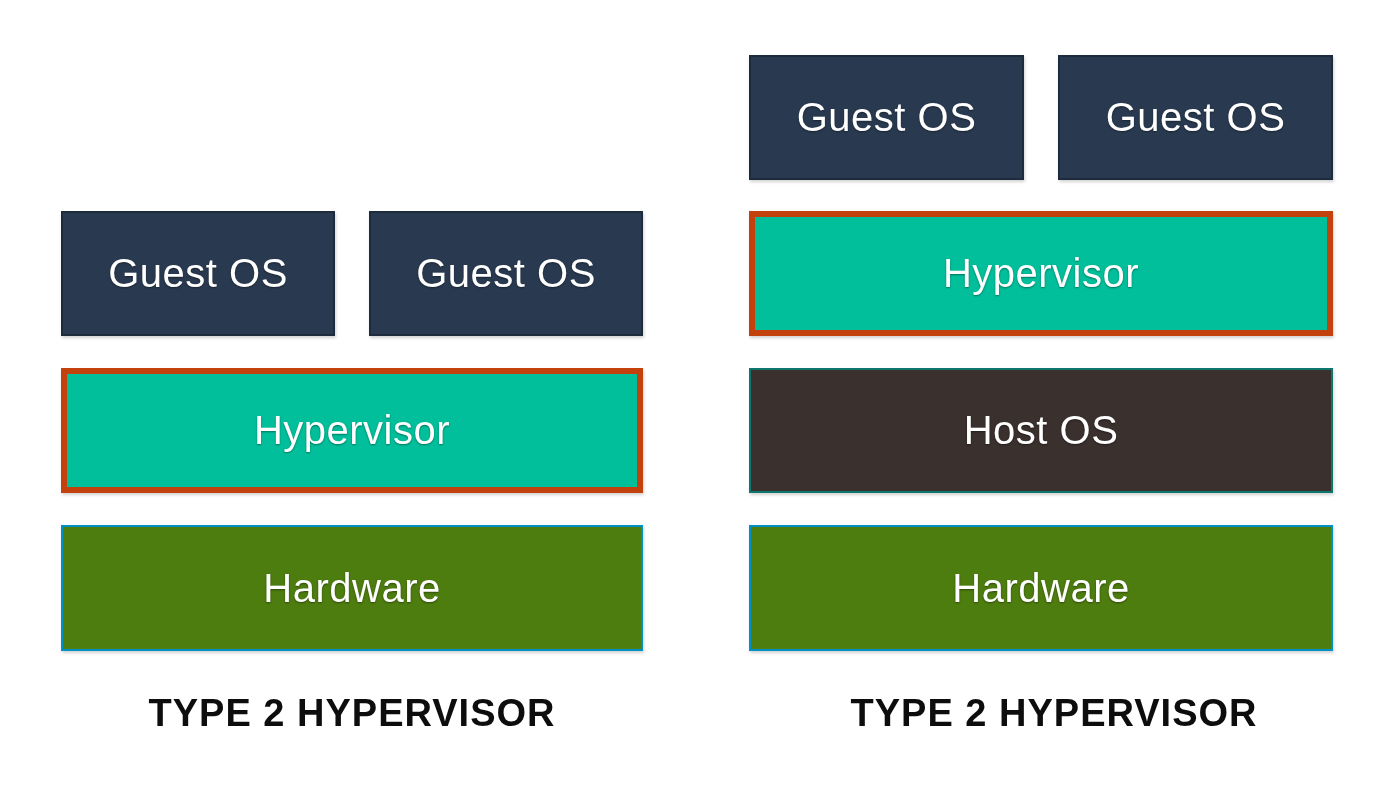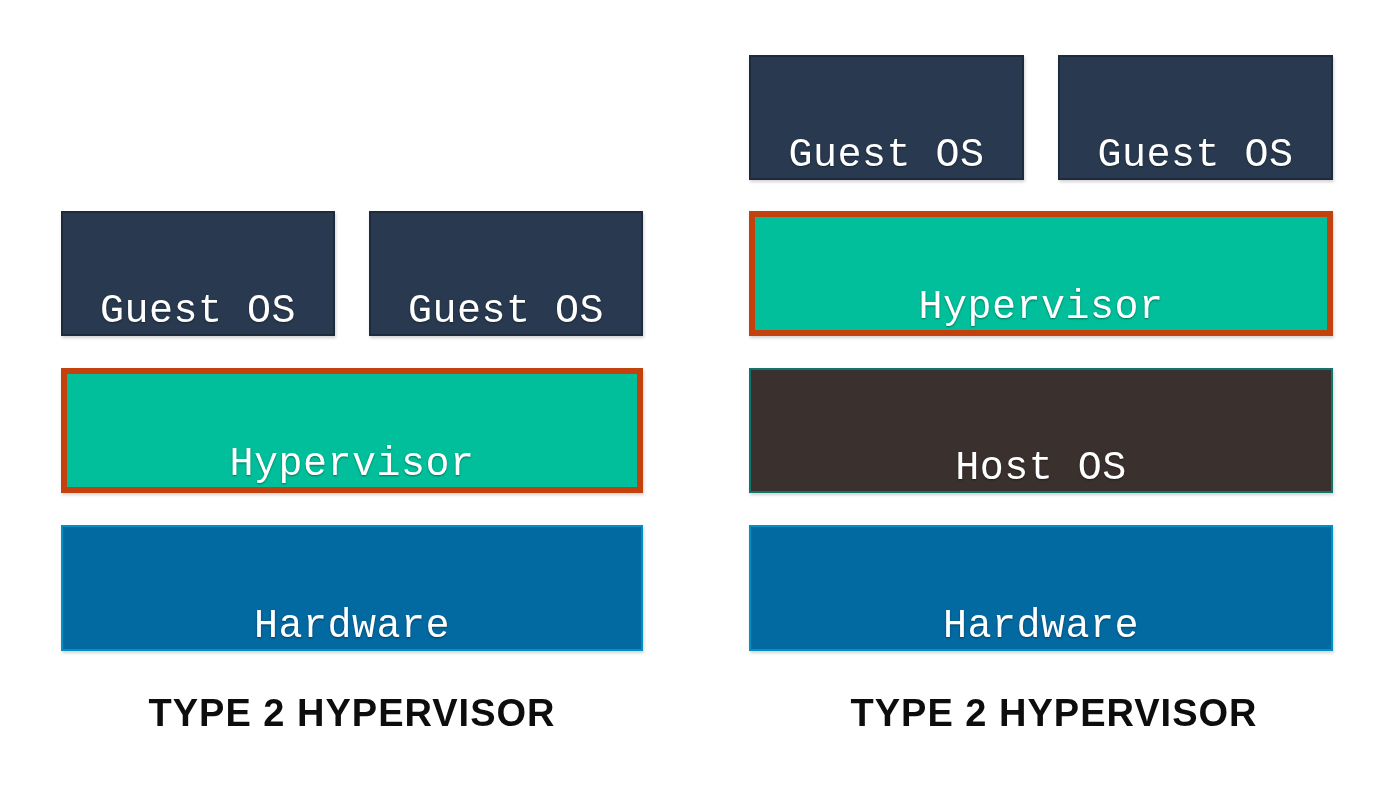--- a/index.html
+++ b/index.html
@@ -11,38 +11,37 @@
   .canvas {
     position: relative;
     width: 1400px;
     height: 788px;
     background: #ffffff;
     overflow: hidden;
   }
   .box {
     position: absolute;
     display: flex;
-    align-items: flex-end;
+    align-items: center;
     justify-content: center;
     box-sizing: border-box;
     box-shadow: 1px 2px 3px rgba(0,0,0,0.18);
-    font-family: Liberation Mono, monospace;
   }
   .box .label {
     color: #ffffff;
     font-size: 40px;
     font-weight: 400;
     letter-spacing: 0.5px;
     text-shadow: 0 1px 2px rgba(0,0,0,0.40);
     white-space: nowrap;
   }
   .guest { background: #293A50; border: 2px solid #1E2B3C; }
   .hyp   { background: #00BF9A; border: 6px solid #c2410c; }
   .host  { background: #3A302E; border: 2px solid #0f766e; }
-  .hw    { background: #0369a1; border: 2px solid #0090C4; }
+  .hw    { background: #4d7c0f; border: 2px solid #0090C4; }
 
   
   .t1-guest1 { left: 61px;  top: 211px; width: 274px; height: 125px; }
   .t1-guest2 { left: 369px; top: 211px; width: 274px; height: 125px; }
   .t1-hyp    { left: 61px;  top: 368px; width: 582px; height: 125px; }
   .t1-hw     { left: 61px;  top: 525px; width: 582px; height: 126px; }
 
   
   .t2-guest1 { left: 749px;  top: 55px;  width: 275px; height: 125px; }
   .t2-guest2 { left: 1058px; top: 55px;  width: 275px; height: 125px; }

